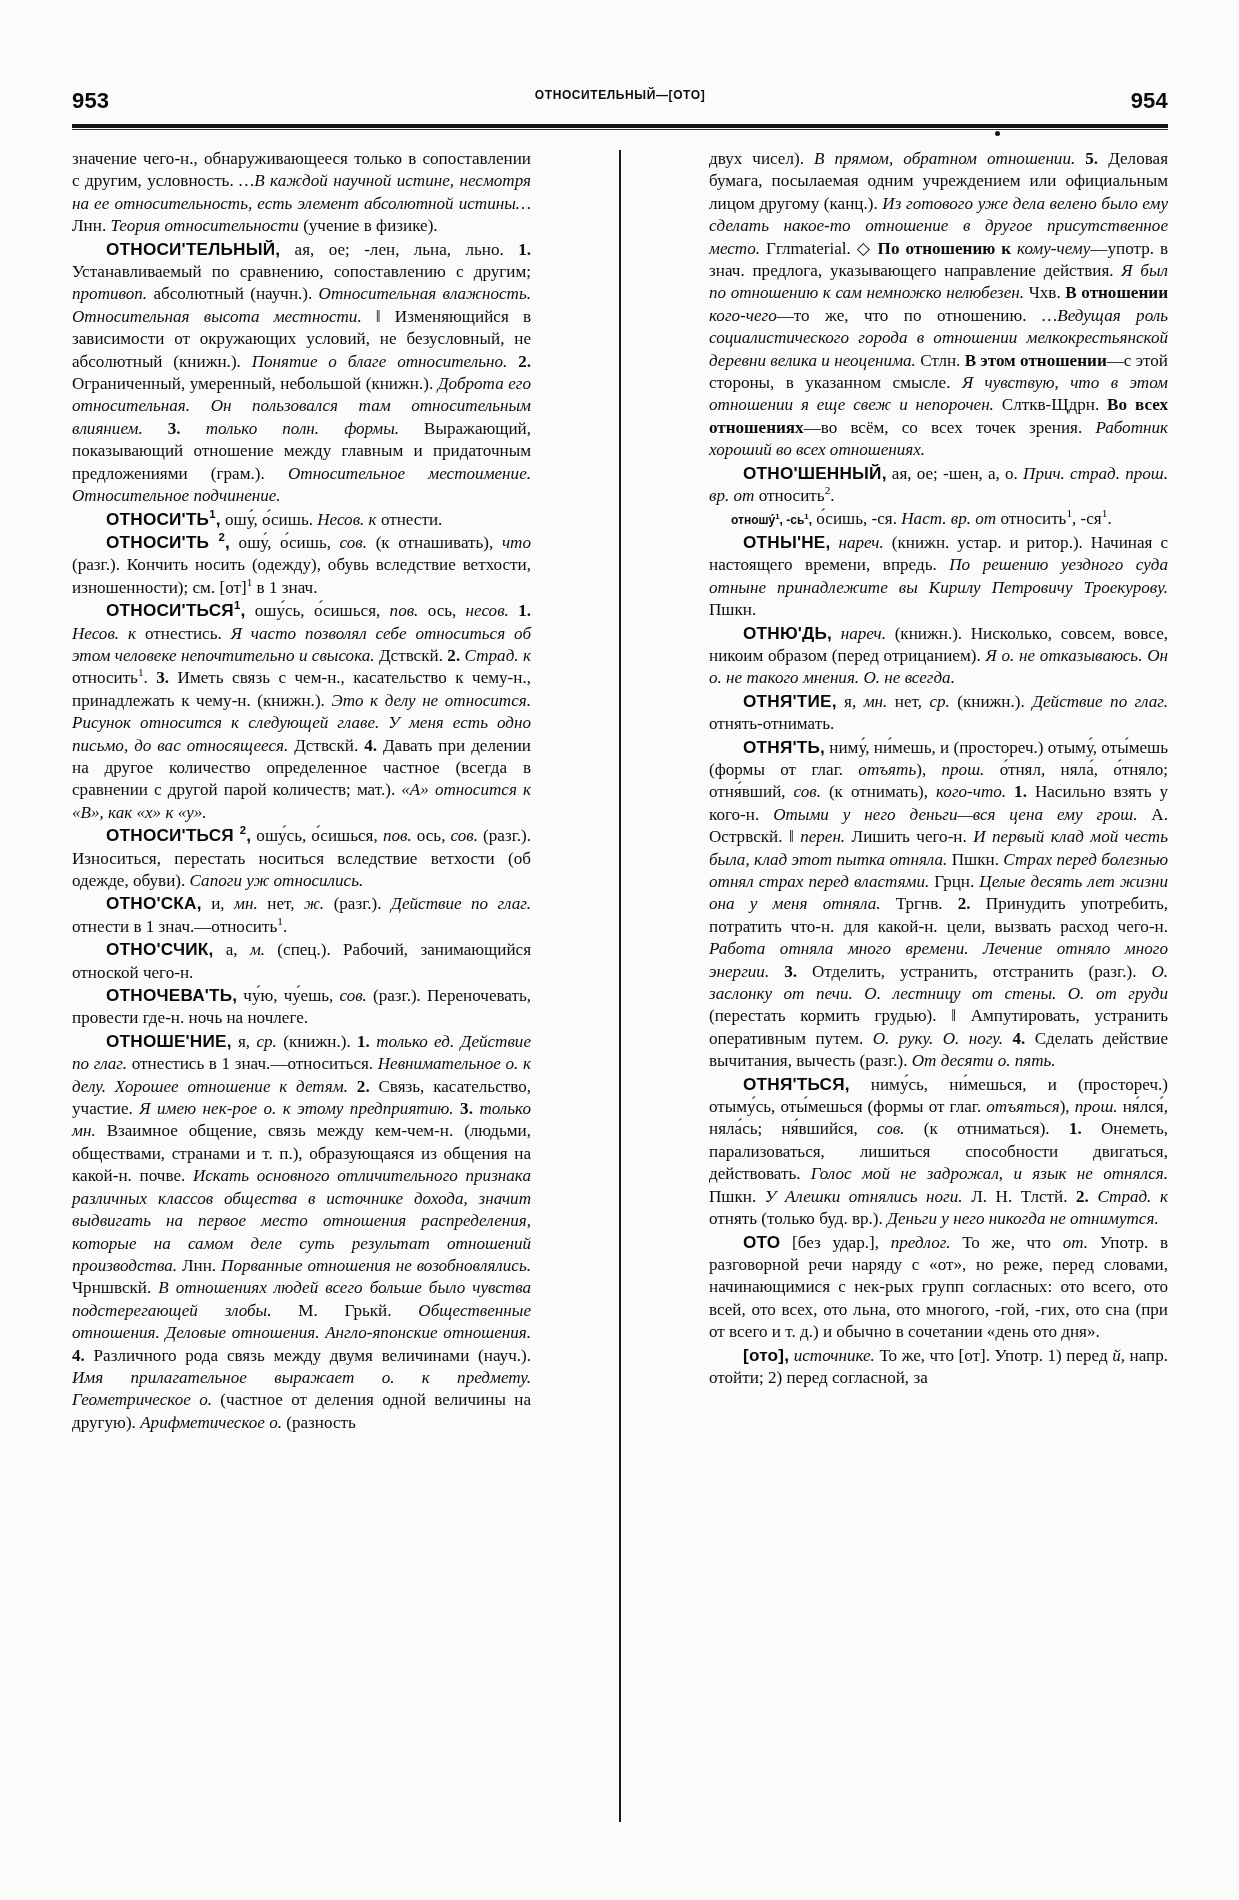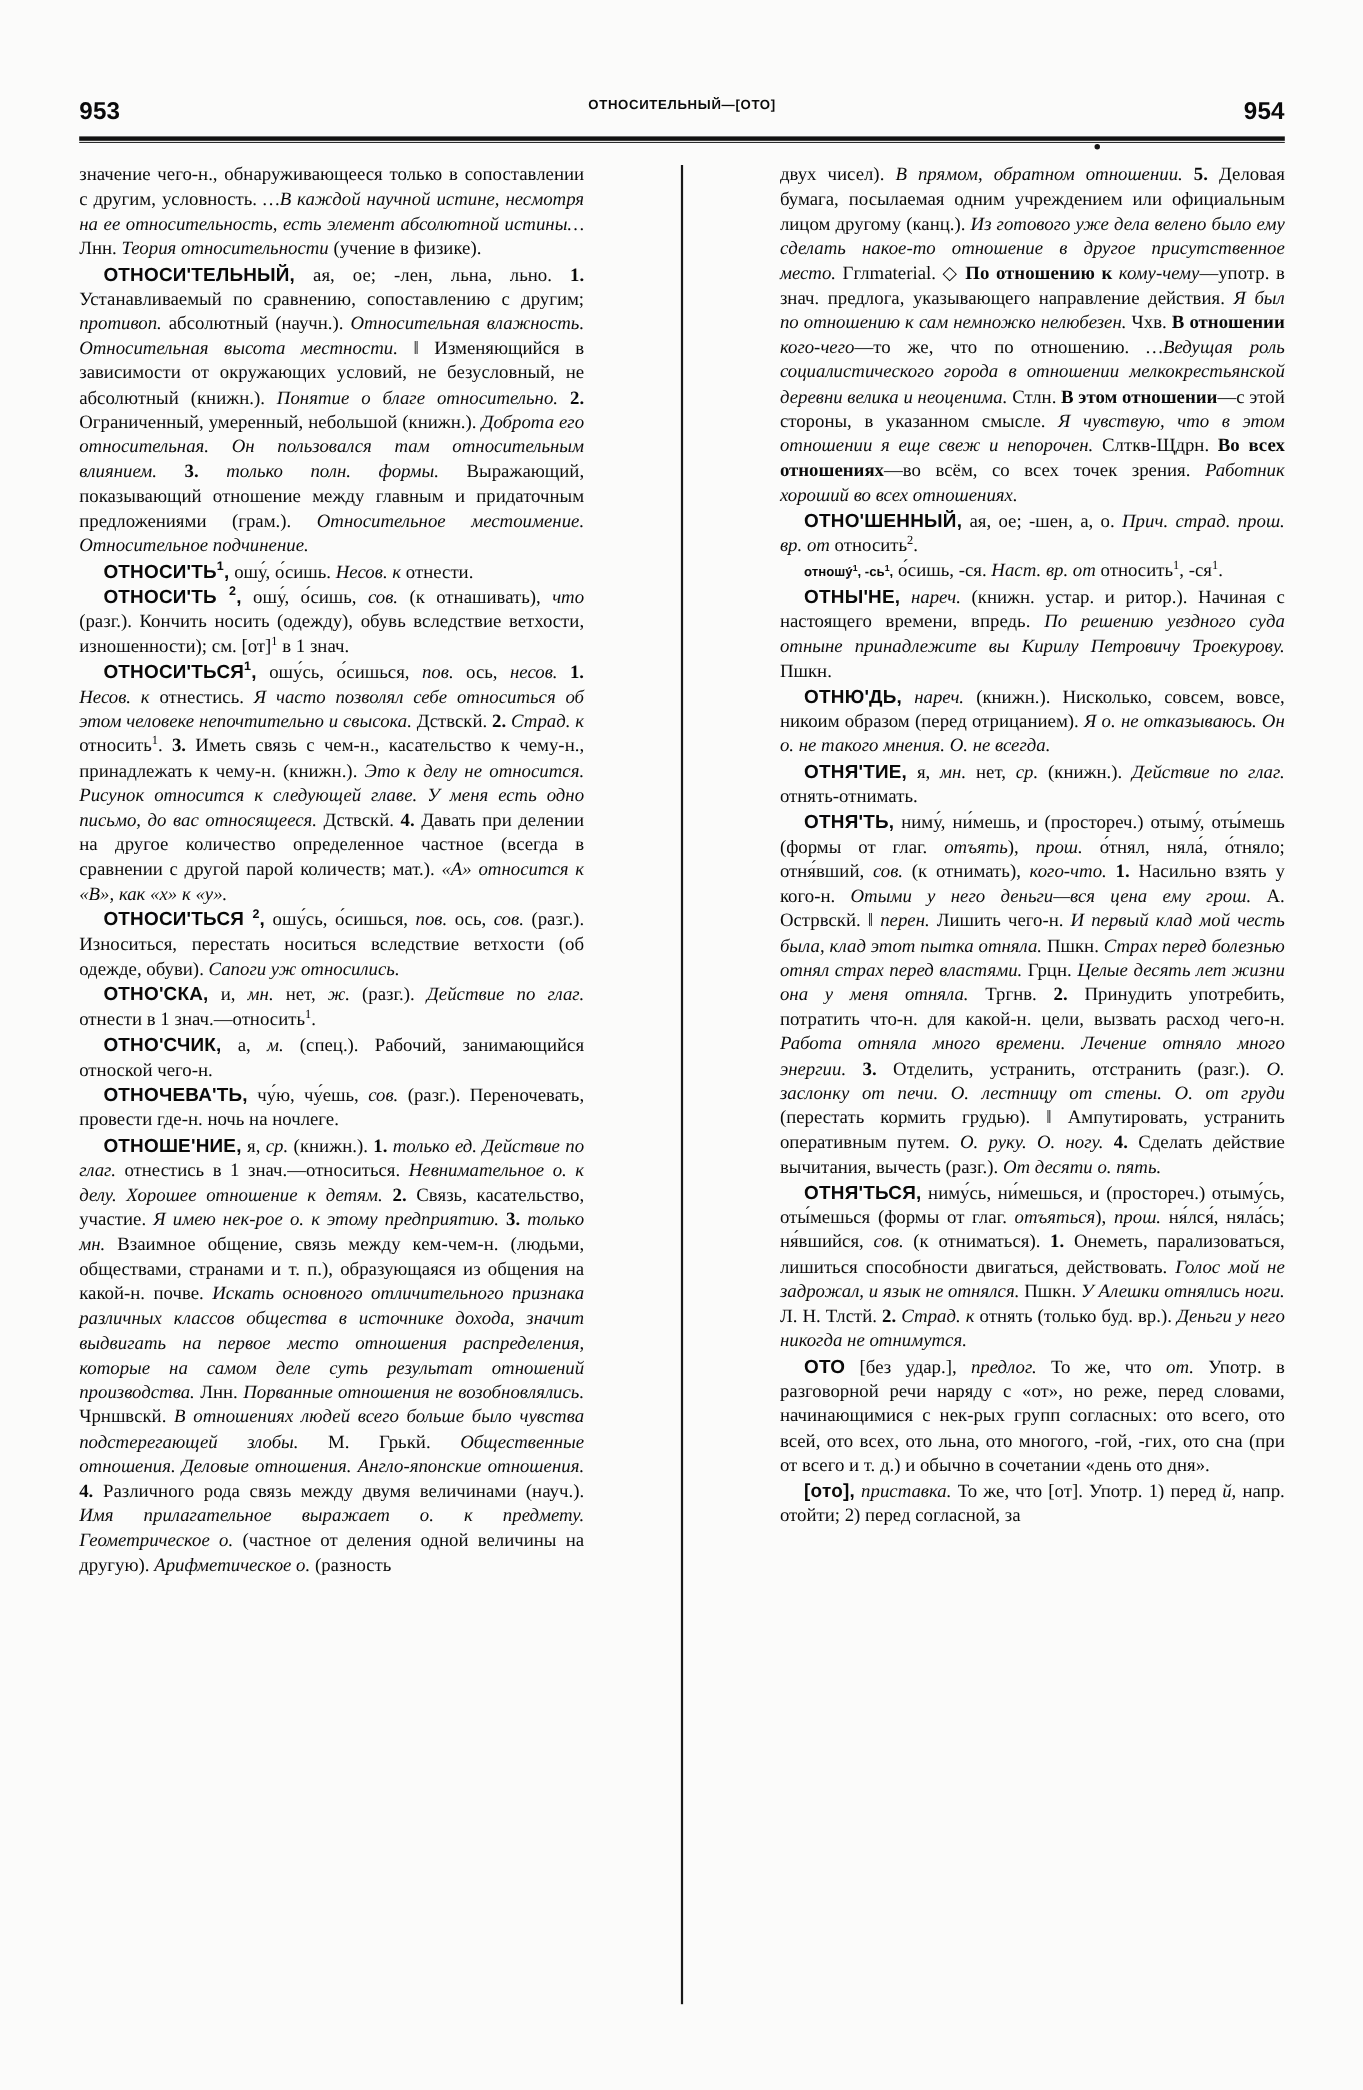--- a/index.html
+++ b/index.html
@@ -100,20 +100,21 @@
   .col p {
     margin: 0;
     text-indent: 0;
   }
   .col p.entry { text-indent: 22px; }
   .hw {
     font-family: "Liberation Sans", "DejaVu Sans", sans-serif;
     font-weight: bold;
     font-size: 17.2px;
     letter-spacing: 0.2px;
+    margin-left: 12px;
   }
   .hw-sm {
     font-family: "Liberation Sans", "DejaVu Sans", sans-serif;
     font-weight: bold;
     font-size: 12px;
   }
   .it { font-style: italic; }
   .bld { font-weight: bold; }
   sup { font-size: 0.66em; vertical-align: super; line-height: 0; }
   .lozenge { font-weight: bold; }
@@ -176,17 +177,17 @@
 
       <p class="entry"><span class="hw">ОТНЯ'ТИЕ,</span> я, <span class="it">мн.</span> нет, <span class="it">ср.</span> (книжн.). <span class="it">Действие по глаг.</span> отнять-отнимать.</p>
 
 
       <p class="entry"><span class="hw">ОТНЯ'ТЬ,</span> ниму́, ни́мешь, и (простореч.) отыму́, оты́мешь (формы от глаг. <span class="it">отъять</span>), <span class="it">прош.</span> о́тнял, няла́, о́тняло; отня́вший, <span class="it">сов.</span> (к отнимать), <span class="it">кого-что.</span> <span class="bld">1.</span> Насильно взять у кого-н. <span class="it">Отыми у него деньги—вся цена ему грош.</span> А. Острвскй. ‖ <span class="it">перен.</span> Лишить чего-н. <span class="it">И первый клад мой честь была, клад этот пытка отняла.</span> Пшкн. <span class="it">Страх перед болезнью отнял страх перед властями.</span> Грцн. <span class="it">Целые десять лет жизни она у меня отняла.</span> Тргнв. <span class="bld">2.</span> Принудить употребить, потратить что-н. для какой-н. цели, вызвать расход чего-н. <span class="it">Работа отняла много времени. Лечение отняло много энергии.</span> <span class="bld">3.</span> Отделить, устранить, отстранить (разг.). <span class="it">О. заслонку от печи. О. лестницу от стены. О. от груди</span> (перестать кормить грудью). ‖ Ампутировать, устранить оперативным путем. <span class="it">О. руку. О. ногу.</span> <span class="bld">4.</span> Сделать действие вычитания, вычесть (разг.). <span class="it">От десяти о. пять.</span></p>
 
       <p class="entry"><span class="hw">ОТНЯ'ТЬСЯ,</span> ниму́сь, ни́мешься, и (простореч.) отыму́сь, оты́мешься (формы от глаг. <span class="it">отъяться</span>), <span class="it">прош.</span> ня́лся́, няла́сь; ня́вшийся, <span class="it">сов.</span> (к отниматься). <span class="bld">1.</span> Онеметь, парализоваться, лишиться способности двигаться, действовать. <span class="it">Голос мой не задрожал, и язык не отнялся.</span> Пшкн. <span class="it">У Алешки отнялись ноги.</span> Л. Н. Тлстй. <span class="bld">2.</span> <span class="it">Страд. к</span> отнять (только буд. вр.). <span class="it">Деньги у него никогда не отнимутся.</span></p>
 
       <p class="entry"><span class="hw">ОТО</span> [без удар.], <span class="it">предлог.</span> То же, что <span class="it">от.</span> Употр. в разговорной речи наряду с «от», но реже, перед словами, начинающимися с нек-рых групп согласных: ото всего, ото всей, ото всех, ото льна, ото многого, -гой, -гих, ото сна (при от всего и т. д.) и обычно в сочетании «день ото дня».</p>
 
-      <p class="entry"><span class="hw">[ото],</span> <span class="it">приставка.</span> То же, что [от]. Употр. 1) перед <span class="it">й,</span> напр. отойти; 2) перед согласной, за</p>
+      <p class="entry"><span class="hw">[ото],</span> <span class="it">источнике.</span> То же, что [от]. Употр. 1) перед <span class="it">й,</span> напр. отойти; 2) перед согласной, за</p>
     </div>
 
   </div>
 </div>
 
 </body></html>

